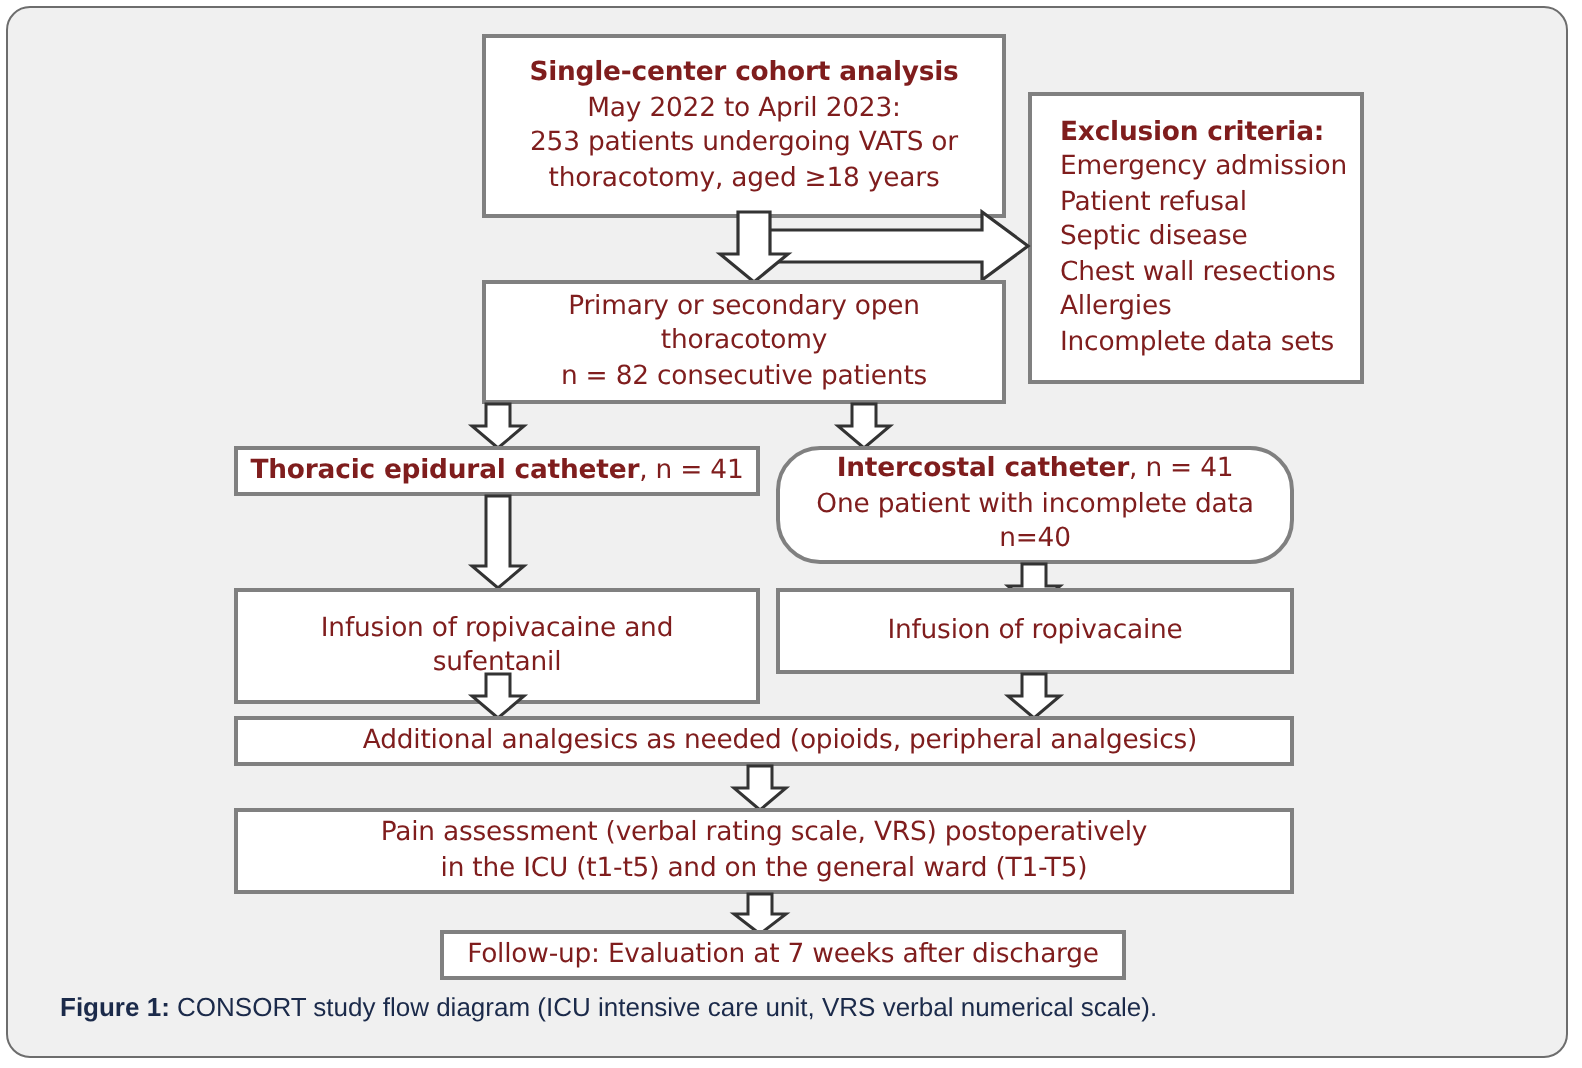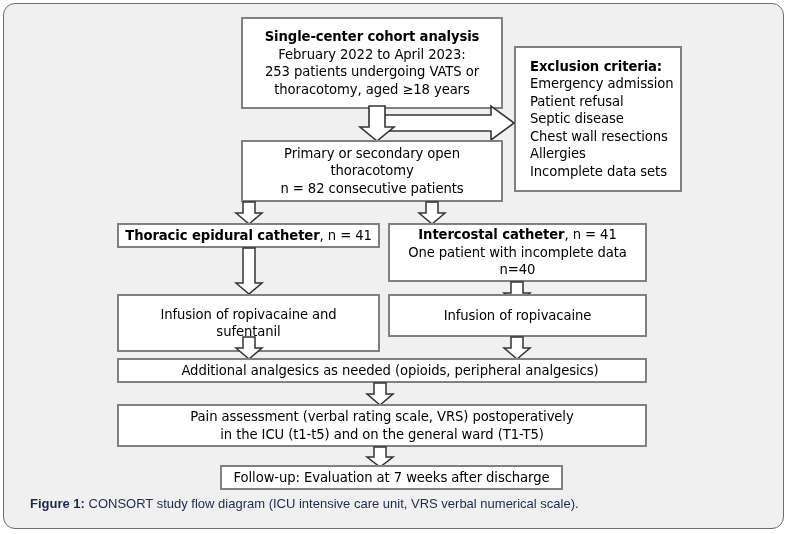--- a/index.html
+++ b/index.html
@@ -36,21 +36,21 @@
     width: 781px;
     height: 482px;
   }
 
   
   .box {
     position: absolute;
     box-sizing: border-box;
     background: #ffffff;
     border: 2px solid #808080;
-    color: #000000;
+    color: #7f1d1d;
     text-align: center;
     display: flex;
     flex-direction: column;
     align-items: center;
     justify-content: center;
     font-size: 13.2px;
     line-height: 17.5px;
     letter-spacing: -0.1px;
   }
   .box.left {
@@ -84,21 +84,21 @@
 </style>
 </head>
 <body>
 
 <div id="frame">
 
   <div id="diagram">
 
     <div class="box" style="left:237px; top:13px; width:262px; height:92px;">
       <span class="ln b">Single-center cohort analysis</span>
-      <span class="ln">February 2022 to April 2023:</span>
+      <span class="ln">May 2022 to April 2023:</span>
       <span class="ln">253 patients undergoing VATS or</span>
       <span class="ln">thoracotomy, aged ≥18 years</span>
     </div>
 
     <div class="box left" style="left:510px; top:42px; width:168px; height:146px; padding:4px 16px 4px 14px;">
       <span class="ln b">Exclusion criteria:</span>
       <span class="ln">Emergency admission</span>
       <span class="ln">Patient refusal</span>
       <span class="ln">Septic disease</span>
       <span class="ln">Chest wall resections</span>
@@ -133,21 +133,21 @@
     <div class="arrow" style="left:411px; top:197px;">
       <svg width="34" height="24" viewBox="0 0 34 24">
         <polygon points="11,1 23,1 23,12 30,12 17,23 4,12 11,12" fill="#ffffff" stroke="#333333" stroke-width="1.5" stroke-linejoin="miter"></polygon>
       </svg>
     </div>
 
     <div class="box" style="left:113px; top:219px; width:263px; height:25px;">
       <span class="ln"><span class="b">Thoracic epidural catheter</span><span>, n = 41</span></span>
     </div>
 
-    <div class="box" style="left:384px; top:219px; width:259px; height:59px;">
+    <div class="box" style="left:384px; top:219px; width:259px; height:59px;border-radius:22px;">
       <span class="ln"><span class="b">Intercostal catheter</span><span>, n = 41</span></span>
       <span class="ln">One patient with incomplete data</span>
       <span class="ln">n=40</span>
     </div>
 
     <div class="arrow" style="left:228px; top:243px;">
       <svg width="34" height="48" viewBox="0 0 34 48">
         <polygon points="11,1 23,1 23,36 30,36 17,47 4,36 11,36" fill="#ffffff" stroke="#333333" stroke-width="1.5" stroke-linejoin="miter"></polygon>
       </svg>
     </div>

